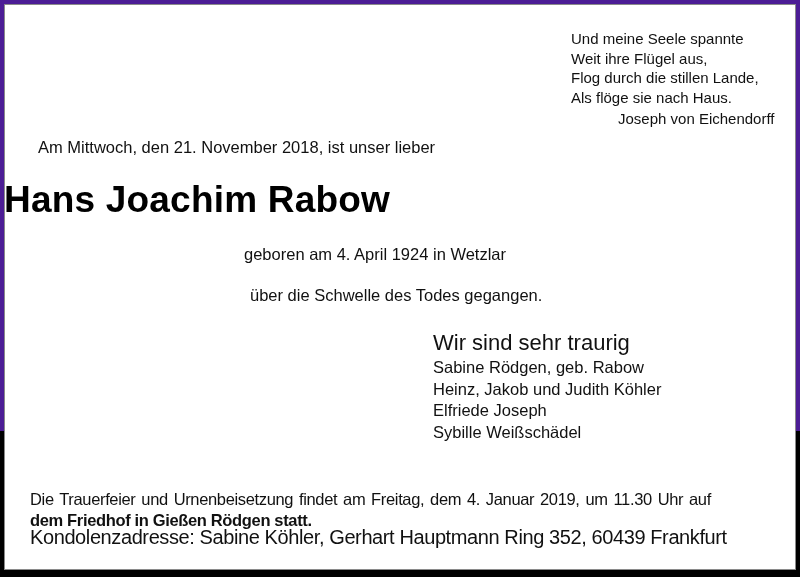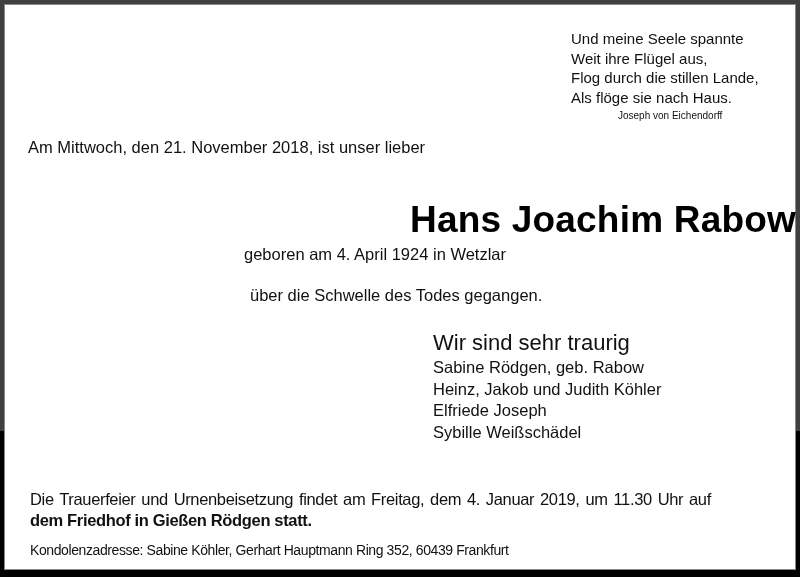--- a/index.html
+++ b/index.html
@@ -12,21 +12,21 @@
       height: 577px;
       position: relative;
       overflow: hidden;
       font-family: "Liberation Sans", sans-serif;
       color: #111;
     }
     .frame {
       position: absolute;
       left: 0; top: 0;
       width: 800px; height: 431px;
-      background: #404040;
+      background: #4c1d95;
     }
     .paper {
       position: absolute;
       left: 4px;
       top: 4px;
       width: 792px;
       height: 566px;
       background: #fff;
       box-shadow: inset 1px 1px 0 #8a8a8a, inset -1px -1px 0 #8a8a8a;
     }
@@ -35,39 +35,38 @@
     .poem {
       left: 567px;
       top: 25px;
       font-size: 15px;
       line-height: 19.5px;
       color: #111;
     }
     .poem-author {
       left: 614px;
       top: 106px;
-      font-size: 10px;
+      font-size: 15px;
       color: #111;
     }
     .intro {
-      left: 24px;
+      left: 34px;
       top: 134px;
       font-size: 16.5px;
       color: #111;
     }
     .name {
       left: 0;
       width: 792px;
-      text-align: right;
+      text-align: left;
       top: 175px;
       font-size: 37px;
       font-weight: bold;
       letter-spacing: 0.2px;
       color: #000;
-      margin-top: 20px;
     }
     .born {
       left: 240px;
       top: 241px;
       font-size: 16.5px;
     }
     .passed {
       left: 246px;
       top: 282px;
       font-size: 16.5px;
@@ -89,22 +88,22 @@
       width: 770px;
       font-size: 16.5px;
       line-height: 21px;
       white-space: normal;
       letter-spacing: -0.35px;
     }
     .funeral .line1 { display: block; word-spacing: 1.6px; }
     .funeral .line2 { display: block; font-weight: bold; }
     .condolence {
       left: 26px;
-      top: 538px;
-      font-size: 14px;
+      top: 522px;
+      font-size: 20px;
       letter-spacing: -0.4px;
     }
     .line { display: block; }
   </style>
 </head>
 <body>
 
 <div class="frame">
   <div class="paper">
 

